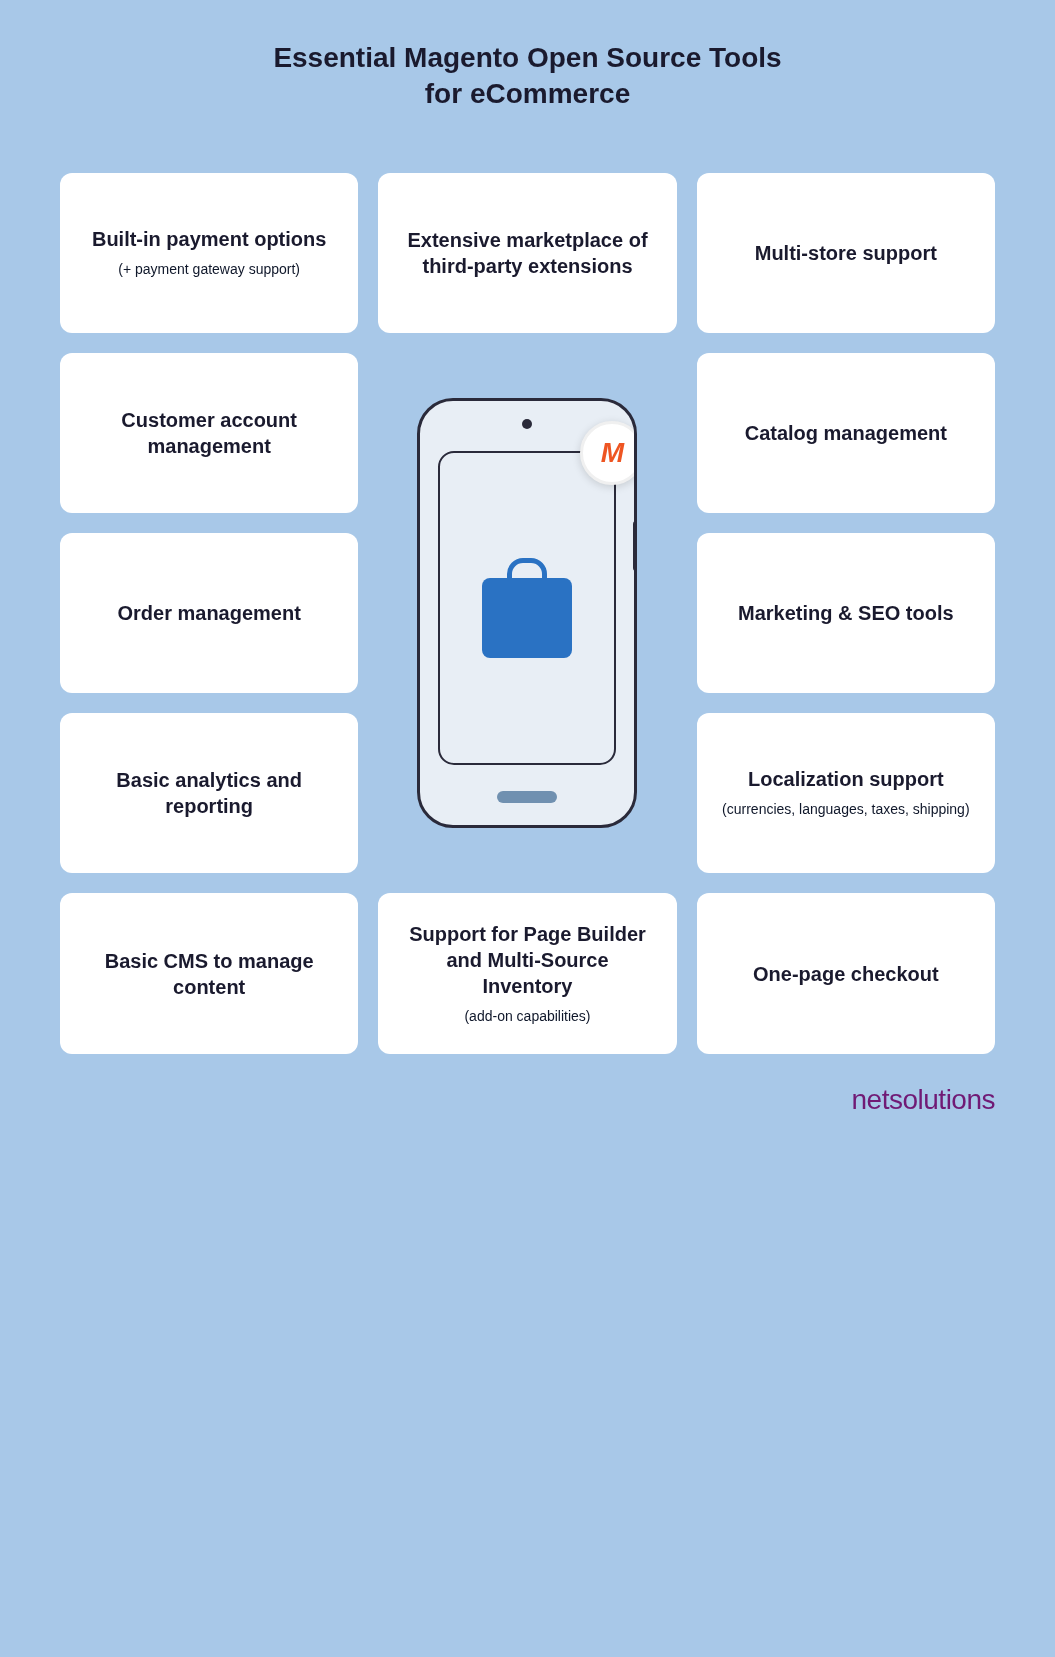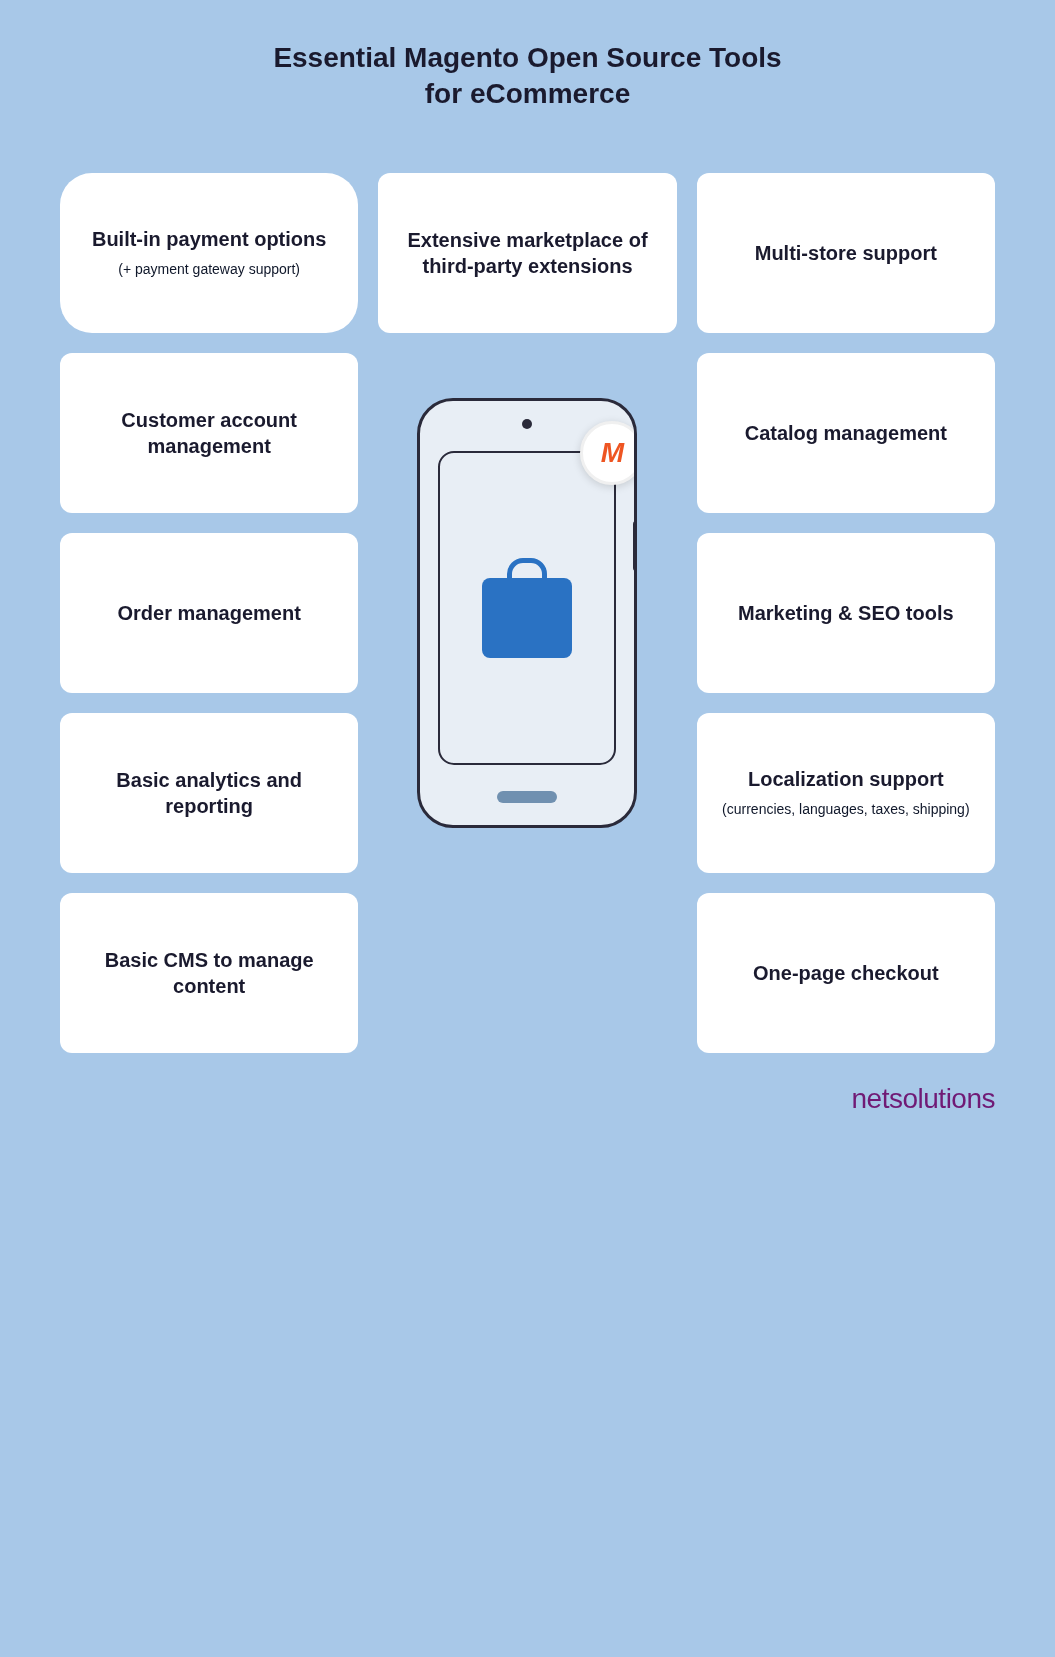--- a/index.html
+++ b/index.html
@@ -53,21 +53,21 @@
 
     .card-subtitle {
       font-size: 14px;
       color: #0f172a;
       margin-top: 8px;
       font-style: normal;
       line-height: 1.4;
     }
 
     
-    .row1-col1 { grid-column: 1; grid-row: 1; border-radius: 32px; }
+    .row1-col1 { grid-column: 1; grid-row: 1; }
     .row1-col2 { grid-column: 2; grid-row: 1; }
     .row1-col3 { grid-column: 3; grid-row: 1; }
 
     
     .row2-left  { grid-column: 1; grid-row: 2; }
     .phone-cell { grid-column: 2; grid-row: 2 / 5; display: flex; align-items: center; justify-content: center; background: transparent; }
     .row2-right { grid-column: 3; grid-row: 2; }
 
     
     .row3-left  { grid-column: 1; grid-row: 3; }
@@ -286,20 +286,24 @@
 
   <div class="card row4-right">
     <span class="card-title">Localization support</span>
     <span class="card-subtitle">(currencies, languages, taxes, shipping)</span>
   </div>
 
   <div class="card row5-col1">
     <span class="card-title">Basic CMS to manage content</span>
   </div>
 
+  <div class="card row5-col2">
+    <span class="card-title">Support for Page Builder and Multi-Source Inventory</span>
+    <span class="card-subtitle">(add-on capabilities)</span>
+  </div>
 
   <div class="card row5-col3">
     <span class="card-title">One-page checkout</span>
   </div>
 
 </div>
 
 <div class="logo-area">
   <span class="logo-text">
     <span>net</span><span style="font-weight:300;">solutions</span>

